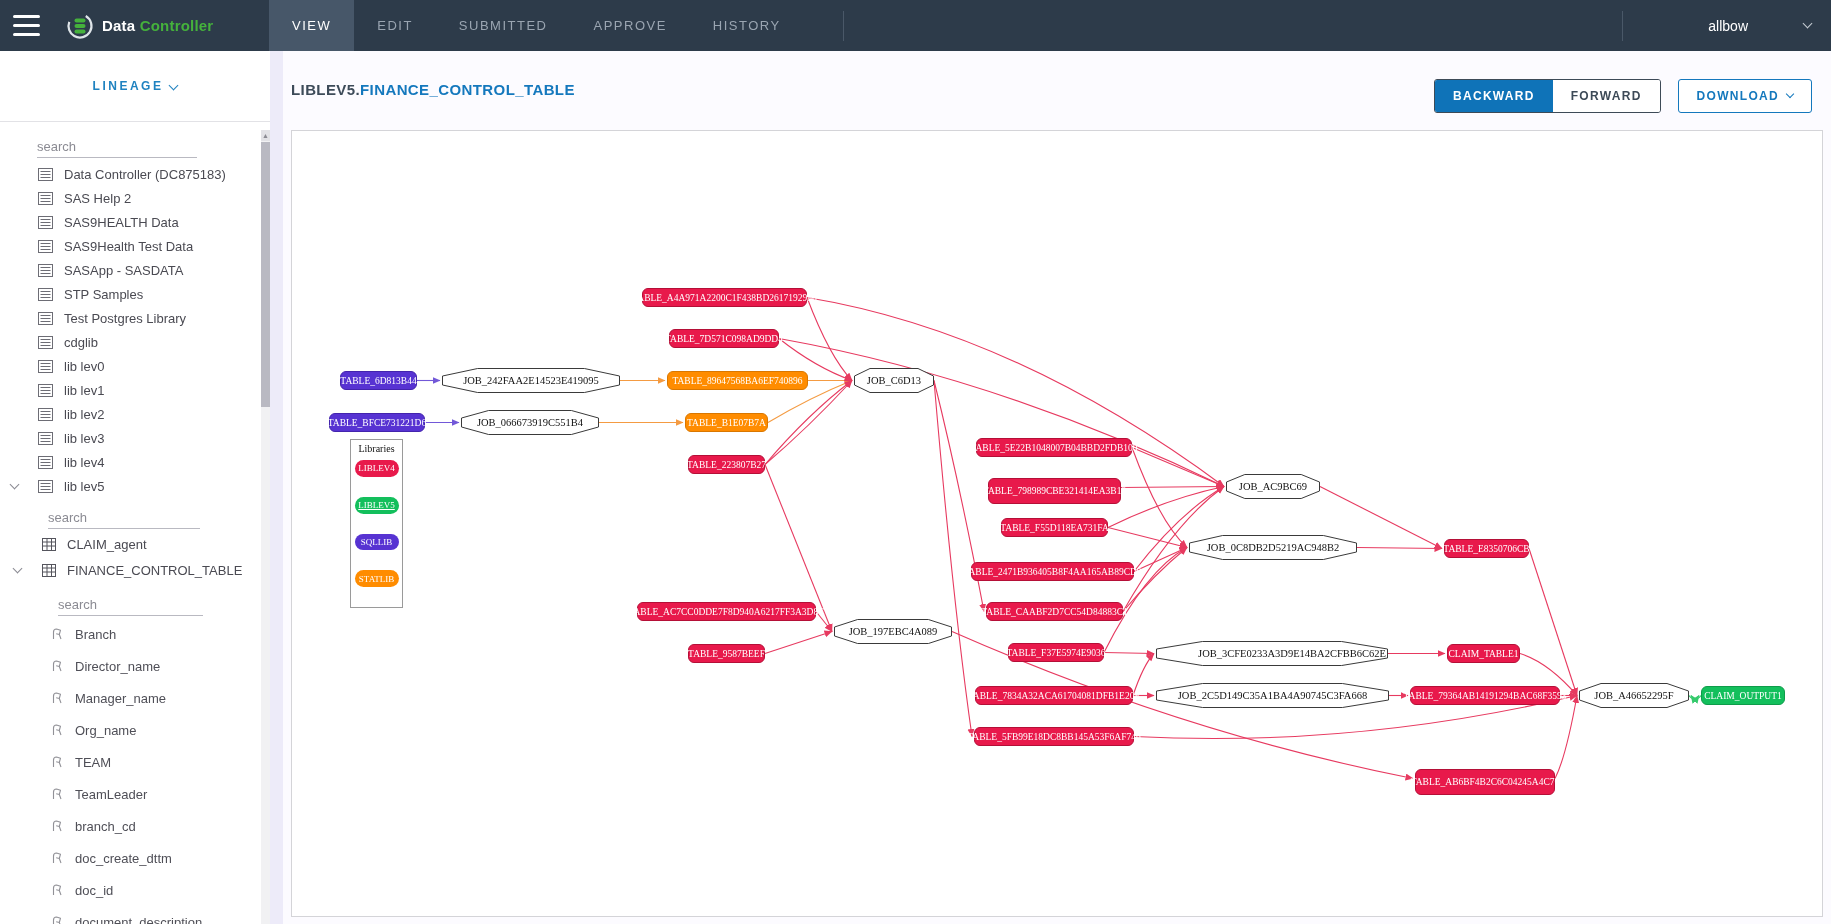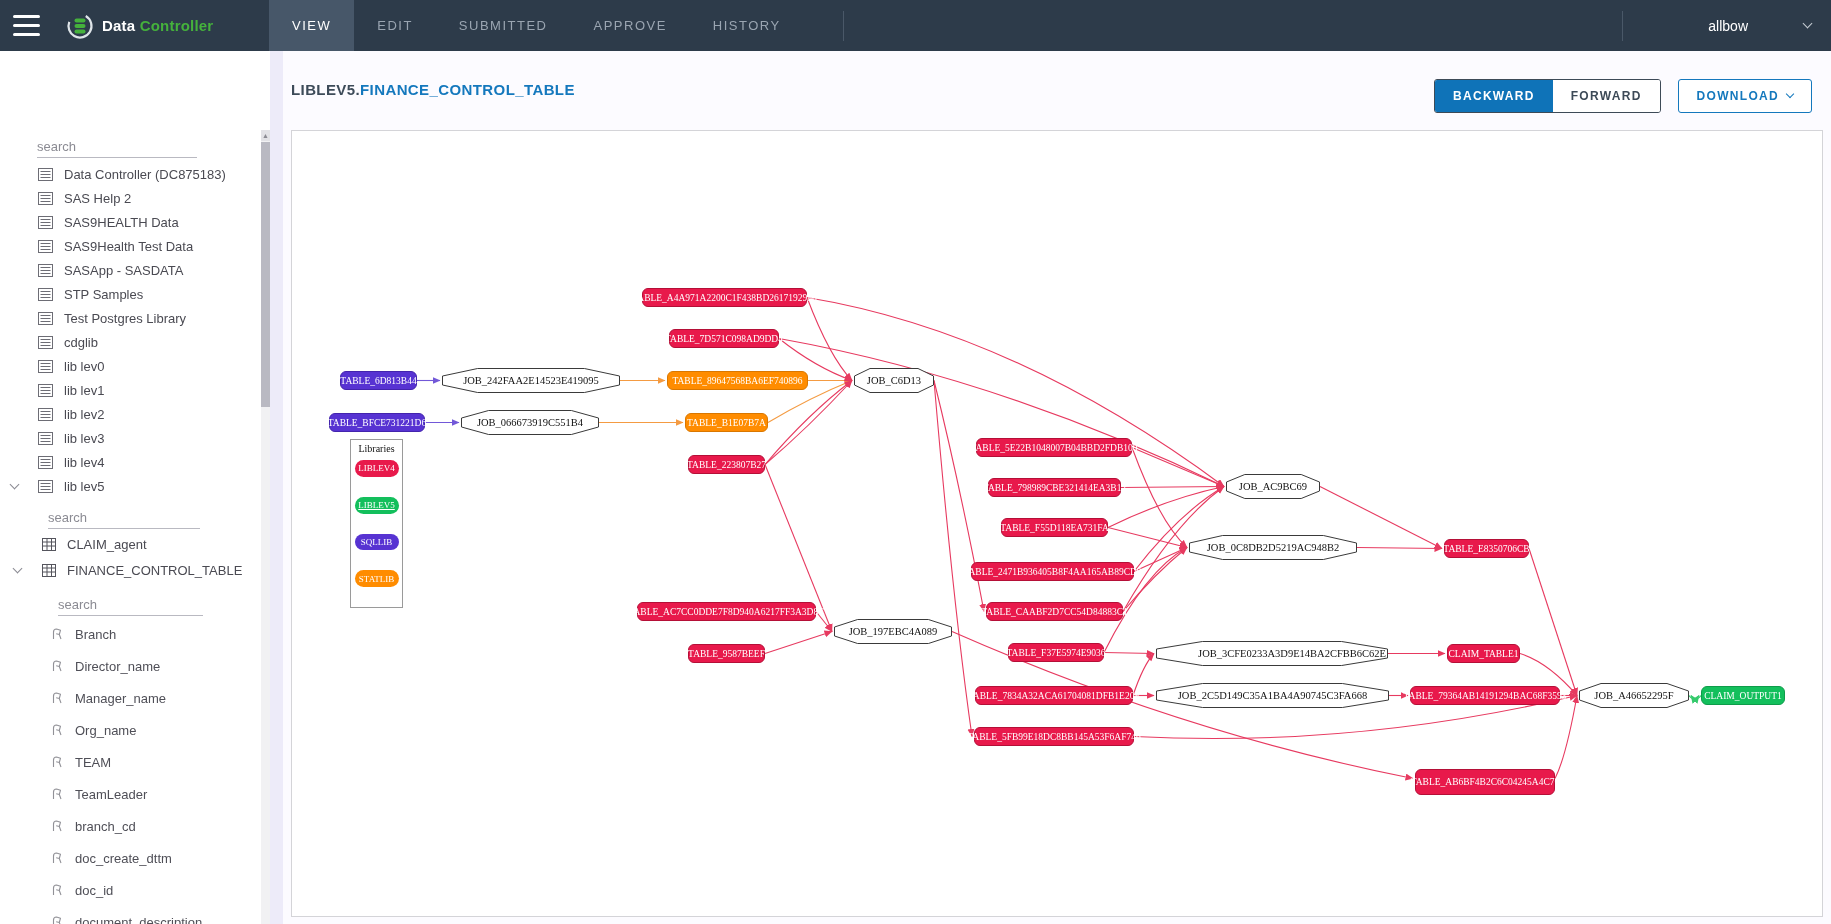--- a/index.html
+++ b/index.html
@@ -120,20 +120,24 @@
       </nav>
     <div class="top-divider" style="left:843px;"></div>
     <div class="top-divider" style="left:1622px;"></div>
     <div class="user">
       <span>allbow</span>
       <span class="chev"></span>
     </div>
   </header>
 
   <aside class="sidebar">
+    <div class="lineage">
+      <span>LINEAGE</span>
+      <span class="chev"></span>
+    </div>
     <div class="side-scroll">
       <input class="s-input" id="search-libs" placeholder="search" style="">
       <ul class="side-list" id="lib-list">
           <li class="side-item">
             <svg class="icon-lib" width="15" height="13" viewBox="0 0 15 13">
               <rect x="0.5" y="0.5" width="14" height="12" fill="none" stroke="#6d6d75"></rect>
               <line x1="2.5" y1="3.5" x2="12.5" y2="3.5" stroke="#6d6d75"></line>
               <line x1="2.5" y1="6.5" x2="12.5" y2="6.5" stroke="#6d6d75"></line>
               <line x1="2.5" y1="9.5" x2="12.5" y2="9.5" stroke="#6d6d75"></line>
             </svg>
@@ -463,21 +467,21 @@
           </div>
           <div class="node table_orange" style="left: 393px; top: 282px; width: 83px; height: 19px;">
             <span class="lbl">TABLE_B1E07B7A</span>
           </div>
           <div class="node table_red" style="left: 396px; top: 324px; width: 77px; height: 19px;">
             <span class="lbl">TABLE_223807B27</span>
           </div>
           <div class="node table_red" style="left: 684px; top: 307px; width: 156px; height: 19px;">
             <span class="lbl">TABLE_5E22B1048007B04BBD2FDB100</span>
           </div>
-          <div class="node table_red" style="left: 696px; top: 347px; width: 133px; height: 19px;">
+          <div class="node table_red" style="left: 696px; top: 347px; width: 133px; height: 26px;">
             <span class="lbl">TABLE_798989CBE321414EA3B12</span>
           </div>
           <div class="node job" style="left: 934px; top: 343px; width: 94px; height: 25px;">
             <svg width="94" height="25" viewBox="0 0 94 25">
       <polygon points="18.8,0.5 75.2,0.5 93.5,8 93.5,17 75.2,24.5 18.8,24.5 0.5,17 0.5,8" fill="#fff" stroke="#3a3a3a" stroke-width="1"></polygon>
             </svg>
             <span class="lbl">JOB_AC9BC69</span>
           </div>
           <div class="node table_red" style="left: 709px; top: 387px; width: 107px; height: 19px;">
             <span class="lbl">TABLE_F55D118EA731FA</span>

